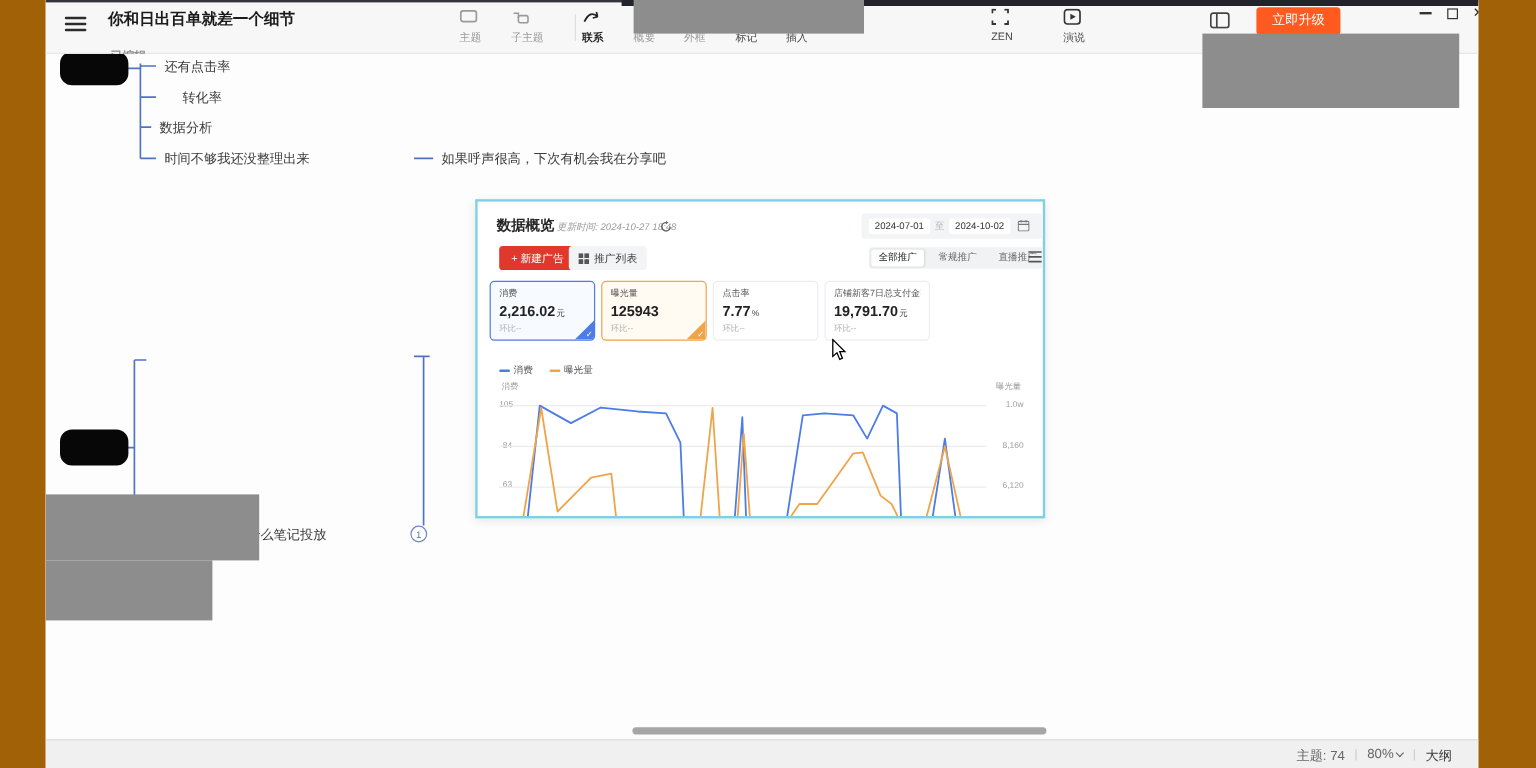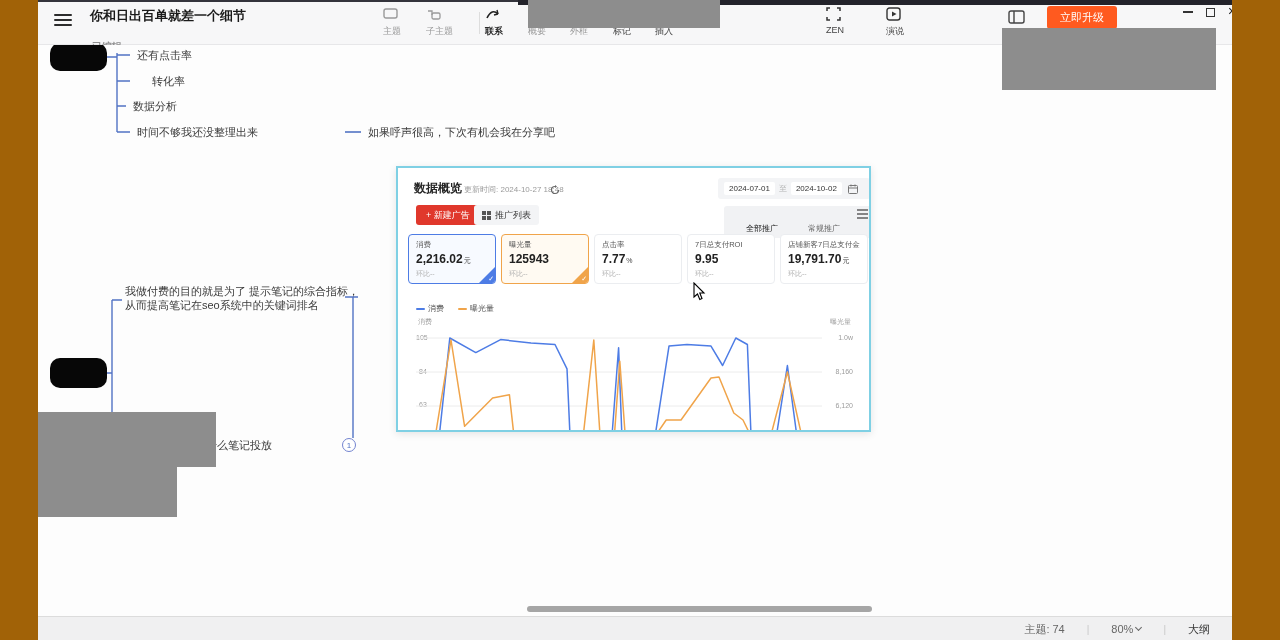--- a/index.html
+++ b/index.html
@@ -44,32 +44,32 @@
   .mm-badge{position:absolute;width:14px;height:14px;border:1px solid #7384d0;border-radius:50%;
     font-size:8px;color:#5273c4;text-align:center;line-height:13px;background:#fff;cursor:pointer;}
   .hscroll{position:absolute;left:489px;top:561px;width:345px;height:6px;border-radius:3px;background:#a6a6a6;cursor:pointer;}
   .vscroll{position:absolute;left:1186px;top:346px;width:5px;height:118px;border-radius:3px;background:#c6c6c6;cursor:pointer;}
 
   
   .dashboard{position:absolute;left:338px;top:121px;width:475px;height:266px;background:#fff;
     border:2px solid var(--selection-cyan);border-radius:0;overflow:hidden;
     box-shadow:0 2px 8px rgba(0,0,0,.10);cursor:pointer;margin-left:20px;}
   .db-title{position:absolute;left:16px;top:12px;font-size:12px;font-weight:bold;color:#262626;}
-  .db-updated{position:absolute;left:66px;top:16px;font-size:8px;color:#9b9b9b;white-space:nowrap;}
+  .db-updated{position:absolute;left:66px;top:16px;font-size:8px;color:#9b9b9b;white-space:nowrap;font-style:italic;}
   .db-refresh{position:absolute;left:152px;top:13px;}
   .db-datepicker{position:absolute;left:320px;top:10px;width:152px;height:21px;background:#f3f4f6;border-radius:3px;
     display:flex;align-items:center;padding:0 6px;cursor:pointer;}
   .db-datepicker .chip{background:#fff;border-radius:2px;font-size:8px;color:#333;padding:2px 5px;}
   .db-datepicker .sep{font-size:8px;color:#b5b5b5;margin:0 4px;}
   .db-datepicker .cal{margin-left:6px;}
   .db-btn-red{position:absolute;left:18px;top:37px;height:20px;padding:0 10px;background:var(--danger-red);
     color:#fff;font-size:9px;border:none;border-radius:3px;line-height:20px;cursor:pointer;}
   .db-btn-gray{position:absolute;left:76px;top:37px;height:20px;padding:0 8px;background:#f3f4f6;
     color:#3a3a3a;font-size:9px;border:none;border-radius:3px;line-height:20px;cursor:pointer;display:flex;align-items:center;gap:4px;}
-  .db-tabs{position:absolute;left:326px;top:38px;height:18px;background:#f1f2f4;border-radius:3px;display:flex;padding:16px;gap:18px;}
+  .db-tabs{position:absolute;left:326px;top:38px;height:18px;background:#f1f2f4;border-radius:3px;display:flex;padding:2px;gap:6px;}
   .db-tab{font-size:8px;color:#666;padding:0 6px;line-height:14px;border-radius:2px;cursor:pointer;white-space:nowrap;}
   .db-tab.sel{background:#fff;color:#222;box-shadow:0 0 2px rgba(0,0,0,.12);}
   .db-listicon{position:absolute;left:458px;top:39px;cursor:pointer;}
   .db-cards{position:absolute;left:10px;top:66px;display:flex;gap:5px;}
   .card{width:88px;height:50px;border:1px solid #ebedf0;border-radius:4px;background:#fff;
     padding:5px 7px;position:relative;overflow:hidden;cursor:pointer;}
   .card .c-label{font-size:7.5px;color:#555;white-space:nowrap;overflow:hidden;}
   .card .c-value{font-size:12px;font-weight:bold;color:#222;margin-top:2px;white-space:nowrap;}
   .card .c-unit{font-size:7px;font-weight:normal;color:#444;margin-left:1px;}
   .card .c-sub{font-size:7px;color:#b0b0b0;margin-top:3px;}
@@ -83,21 +83,21 @@
   .db-legend .dash{display:inline-block;width:9px;height:2px;vertical-align:middle;margin-right:3px;border-radius:1px;}
   .axis-label{position:absolute;font-size:7px;color:#9c9c9c;}
   .tick{position:absolute;font-size:7px;color:#9c9c9c;white-space:nowrap;}
   .trend-svg{position:absolute;left:12px;top:164px;}
 
   
   .cursor{position:absolute;left:655px;top:237px;}
 
   
   .statusbar{position:absolute;left:0;top:616px;width:1194px;height:24px;background:#f0f0f1;border-top:1px solid #dcdcdc;}
-  .sb-right{position:absolute;right:22px;top:0;height:24px;display:flex;align-items:center;gap:22px;font-size:11px;color:#666;justify-content:flex-end;}
+  .sb-right{position:absolute;right:22px;top:0;height:24px;display:flex;align-items:center;gap:8px;font-size:11px;color:#666;justify-content:flex-end;}
   .sb-sep{color:#c8c8c8;font-size:10px;}
   .sb-zoom{display:flex;align-items:center;gap:3px;cursor:pointer;}
   .sb-caret{display:inline-block;width:5px;height:5px;border-right:1.4px solid #666;border-bottom:1.4px solid #666;
     transform:rotate(45deg);margin-top:-3px;}
   .sb-outline{color:#3a3a3a;cursor:pointer;}
   .sb-topics{cursor:default;}
 </style>
 </head>
 <body>
 
@@ -203,24 +203,20 @@
         <path d="M68,328 H74 M74,255 V370 M74,255 H84 M307,252 H320 M315,252 V393" fill="none" stroke="#5273c4" stroke-width="1.4"></path>
       </svg>
 
       <div class="mm-node-black" style="left:12px;top:-2px;width:57px;height:28px;"></div>
       <div class="mm-label" style="left:99px;top:3px;">还有点击率</div>
       <div class="mm-label" style="left:114px;top:29px;">转化率</div>
       <div class="mm-label" style="left:95px;top:54px;">数据分析</div>
       <div class="mm-label" style="left:99px;top:80px;">时间不够我还没整理出来</div>
       <div class="mm-label" style="left:330px;top:80px;">如果呼声很高，下次有机会我在分享吧</div>
 
-      <div class="mm-paragraph" style="left:87px;top:239px;">
-        <div>我做付费的目的就是为了 提示笔记的综合指标，</div>
-        <div>从而提高笔记在seo系统中的关键词排名</div>
-      </div>
 
       <div class="mm-node-black" style="left:12px;top:313px;width:57px;height:30px;"></div>
       <div class="mm-label" style="left:168px;top:393px;">什么笔记投放</div>
       <div class="mm-badge" style="left:304px;top:393px;">1</div>
 
       <div class="dashboard">
         <div class="db-title">数据概览</div>
         <div class="db-updated">更新时间: 2024-10-27 18:48</div>
         <div class="db-refresh">
           <svg width="10" height="10">
@@ -279,25 +275,20 @@
               <div class="c-sub">环比--</div>
               <span class="corner"></span>
               <span class="chk">✓</span>
             </div>
             <div class="card">
               <div class="c-label">点击率</div>
               <div class="c-value">7.77<span class="c-unit">%</span></div>
               <div class="c-sub">环比--</div>
             </div>
             <div class="card">
-              <div class="c-label">7日总支付ROI</div>
-              <div class="c-value">9.95</div>
-              <div class="c-sub">环比--</div>
-            </div>
-            <div class="card">
               <div class="c-label">店铺新客7日总支付金额</div>
               <div class="c-value">19,791.70<span class="c-unit">元</span></div>
               <div class="c-sub">环比--</div>
             </div>
           </div>
 
         <div class="db-legend">
           <span><span class="dash" style="background:var(--accent-blue)"></span><span>消费</span></span>
           <span><span class="dash" style="background:var(--accent-orange)"></span><span>曝光量</span></span>
         </div>

